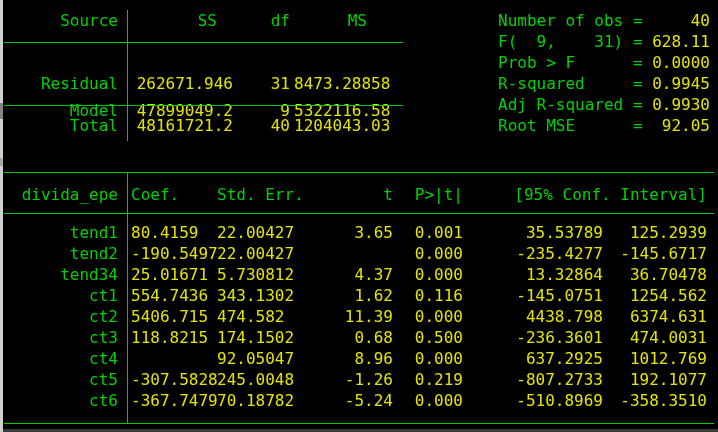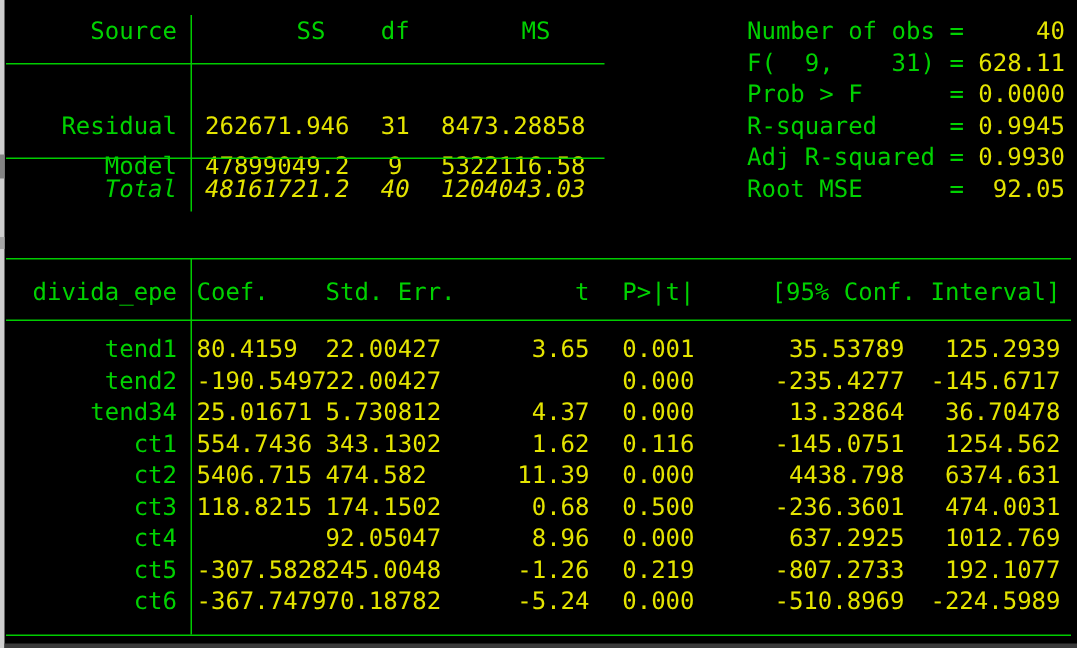--- a/index.html
+++ b/index.html
@@ -29,21 +29,21 @@
   .edge-left{position:absolute;left:0;top:0;width:3px;height:432px;background:#cfcfcf;}
   .edge-notch{position:absolute;left:0;width:3px;}
   .edge-notch.n1{top:103px;height:16px;background:#848484;}
   .edge-notch.n2{top:158px;height:8px;background:#a6a6a6;}
   .edge-bottom{position:absolute;left:3px;top:429px;width:715px;height:3px;background:#3a3a3a;}
 
   
   .a-label{position:absolute;left:0;width:118px;text-align:right;white-space:pre;}
   .a-ss   {position:absolute;left:131px;width:102px;text-align:right;}
   .a-ss-h {position:absolute;left:131px;width:86px;text-align:right;}
-  .a-df   {position:absolute;left:237px;width:53px;text-align:center;}
+  .a-df   {position:absolute;left:237px;width:53px;text-align:right;}
   .a-ms   {position:absolute;left:294px;width:73px;text-align:right;}
 
   
   .s-row{position:absolute;left:498px;width:212px;height:21px;line-height:21px;}
   .s-label{position:absolute;left:0;white-space:pre;}
   .s-eq{position:absolute;left:135px;}
   .s-val{position:absolute;left:149px;width:63px;text-align:right;}
 
   
   .c-label{position:absolute;left:0;width:118px;text-align:right;}
@@ -79,21 +79,21 @@
     <span class="a-ss y">47899049.2</span>
     <span class="a-df y">9</span>
     <span class="a-ms y">5322116.58</span>
   </div>
       <div class="row" style="top: 73px;">
     <span class="a-label g">Residual</span>
     <span class="a-ss y">262671.946</span>
     <span class="a-df y">31</span>
     <span class="a-ms y">8473.28858</span>
   </div>
-      <div class="row" style="top: 115px; font-style: italic;">
+      <div class="row" style="top: 115px;">
     <span class="a-label g">Total</span>
     <span class="a-ss y">48161721.2</span>
     <span class="a-df y">40</span>
     <span class="a-ms y">1204043.03</span>
   </div>
     </div>
 
   <div class="hline" style="top:42px;left:4px;width:399px;"></div>
   <div class="hline" style="top:105px;left:4px;width:399px;"></div>
   <div class="vline" style="top:10px;left:127px;height:131px;"></div>
@@ -215,20 +215,20 @@
     <span class="c-lo y">-807.2733</span>
     <span class="c-hi y">192.1077</span>
   </div>
       <div class="row" style="top: 390px;">
     <span class="c-label g">ct6</span>
     <span class="c-coef y">-367.7479</span>
     <span class="c-se y">70.18782</span>
     <span class="c-t y">-5.24</span>
     <span class="c-p y">0.000</span>
     <span class="c-lo y">-510.8969</span>
-    <span class="c-hi y">-224.5989</span>
+    <span class="c-hi y">-358.3510</span>
   </div>
     </div>
 
   <div class="hline" style="top:423px;left:4px;width:710px;"></div>
   <div class="vline" style="top:172px;left:127px;height:251px;"></div>
 
 </div>
 
 </body></html>

